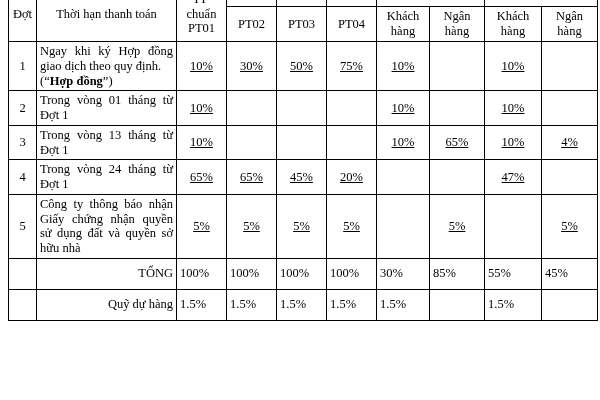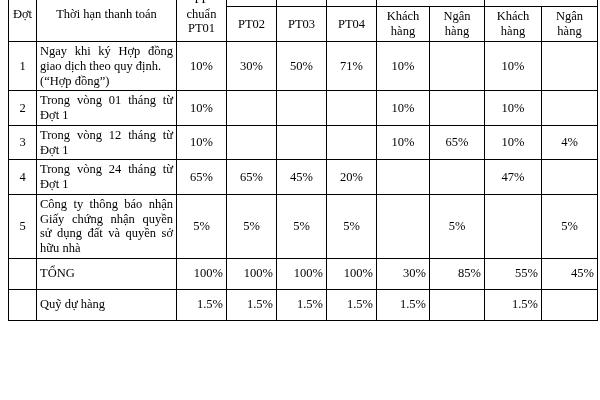--- a/index.html
+++ b/index.html
@@ -78,37 +78,38 @@
     vertical-align: middle;
   }
   .term-cell {
     text-align: justify;
     text-align-last: left;
     vertical-align: middle;
     padding: 3px 5px 3px 5px;
     hyphens: none;
   }
   .term-cell .emph {
-    font-weight: normal;
+    font-weight: bold;
   }
   .pct-cell {
     text-align: center;
     vertical-align: middle;
+    text-decoration: underline;
   }
 
   
   .sum-label {
-    text-align: left;
+    text-align: right;
     font-weight: bold;
     vertical-align: middle;
     height: 26px;
     margin-top: 20px;
   }
   .sum-value {
-    text-align: right;
+    text-align: left;
     font-weight: bold;
     vertical-align: middle;
   }
   .sum-blank {
     vertical-align: middle;
   }
 </style>
 </head>
 <body>
 
@@ -157,21 +158,21 @@
 
     <tr>
       <td class="stage-cell">1</td>
       <td class="term-cell">
         <span>Ngay khi ký Hợp đồng giao dịch theo quy định.</span>
         <span class="quote-line"><br><span>(“</span><span class="emph">Hợp đồng</span><span>”)</span></span>
       </td>
       <td class="pct-cell">10%</td>
       <td class="pct-cell">30%</td>
       <td class="pct-cell">50%</td>
-      <td class="pct-cell">71%</td>
+      <td class="pct-cell">75%</td>
       <td class="pct-cell">10%</td>
       <td class="pct-cell"></td>
       <td class="pct-cell">10%</td>
       <td class="pct-cell"></td>
     </tr>
 
     <tr>
       <td class="stage-cell">2</td>
       <td class="term-cell">Trong vòng 01 tháng từ Đợt 1</td>
       <td class="pct-cell">10%</td>
@@ -179,21 +180,21 @@
       <td class="pct-cell"></td>
       <td class="pct-cell"></td>
       <td class="pct-cell">10%</td>
       <td class="pct-cell"></td>
       <td class="pct-cell">10%</td>
       <td class="pct-cell"></td>
     </tr>
 
     <tr>
       <td class="stage-cell">3</td>
-      <td class="term-cell">Trong vòng 12 tháng từ Đợt 1</td>
+      <td class="term-cell">Trong vòng 13 tháng từ Đợt 1</td>
       <td class="pct-cell">10%</td>
       <td class="pct-cell"></td>
       <td class="pct-cell"></td>
       <td class="pct-cell"></td>
       <td class="pct-cell">10%</td>
       <td class="pct-cell">65%</td>
       <td class="pct-cell">10%</td>
       <td class="pct-cell">4%</td>
     </tr>
 

